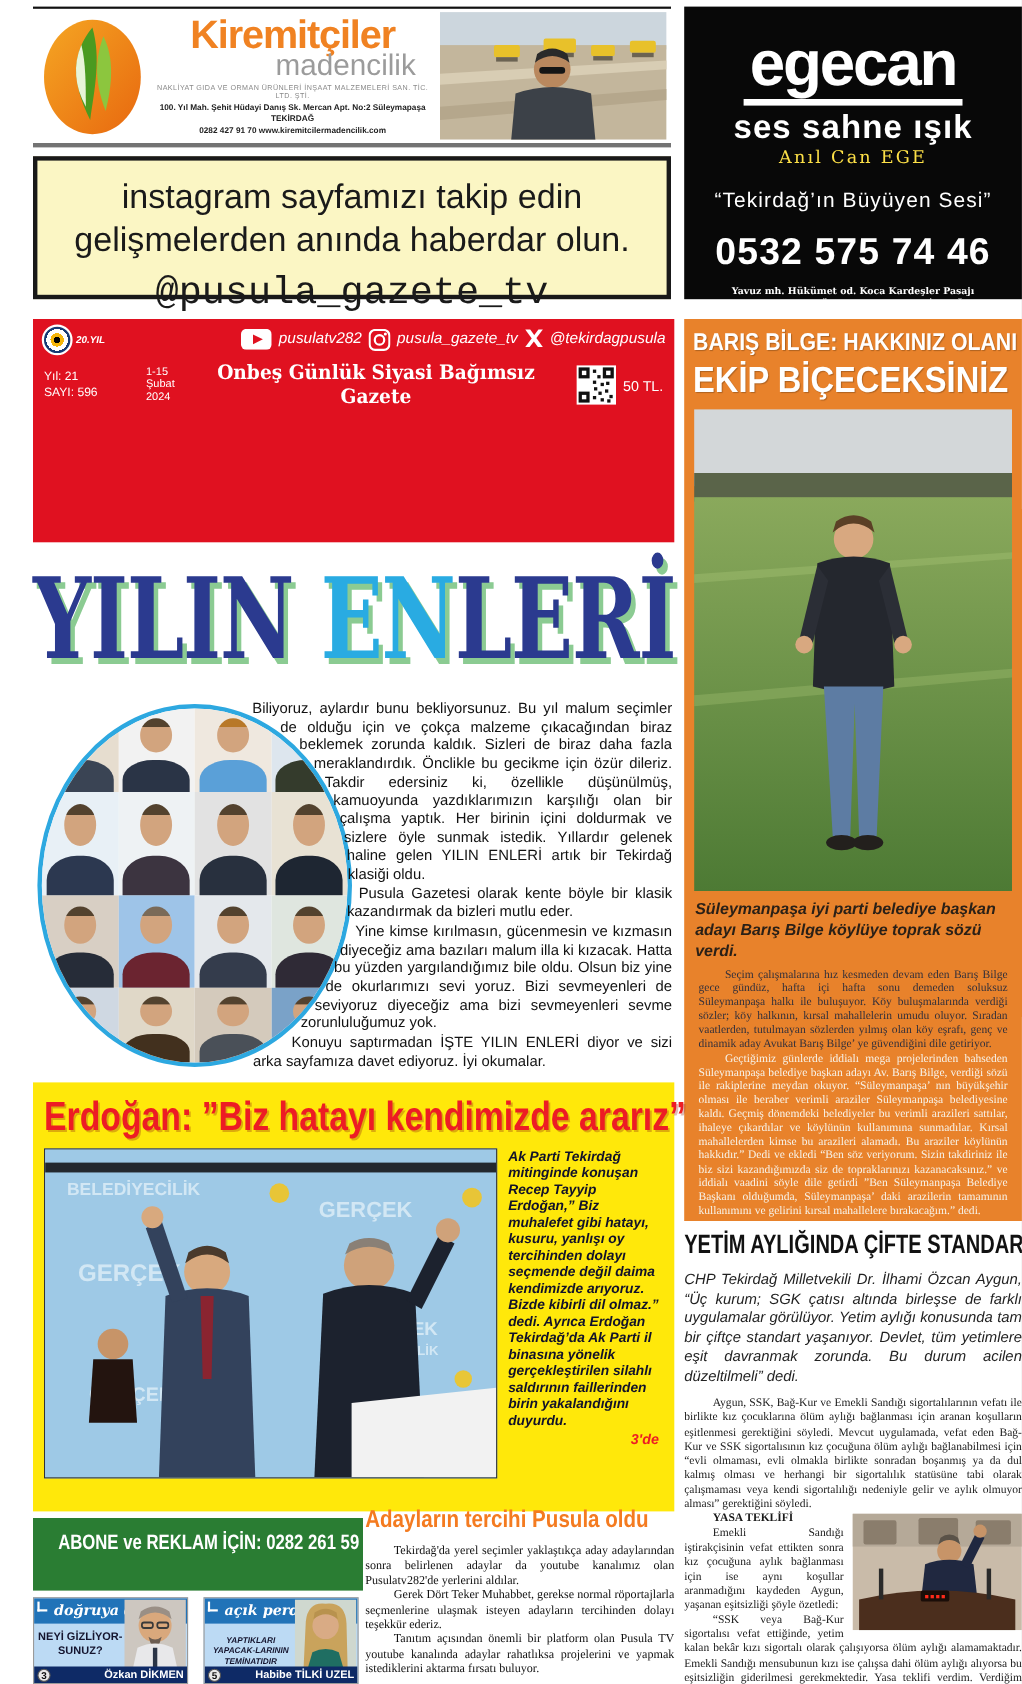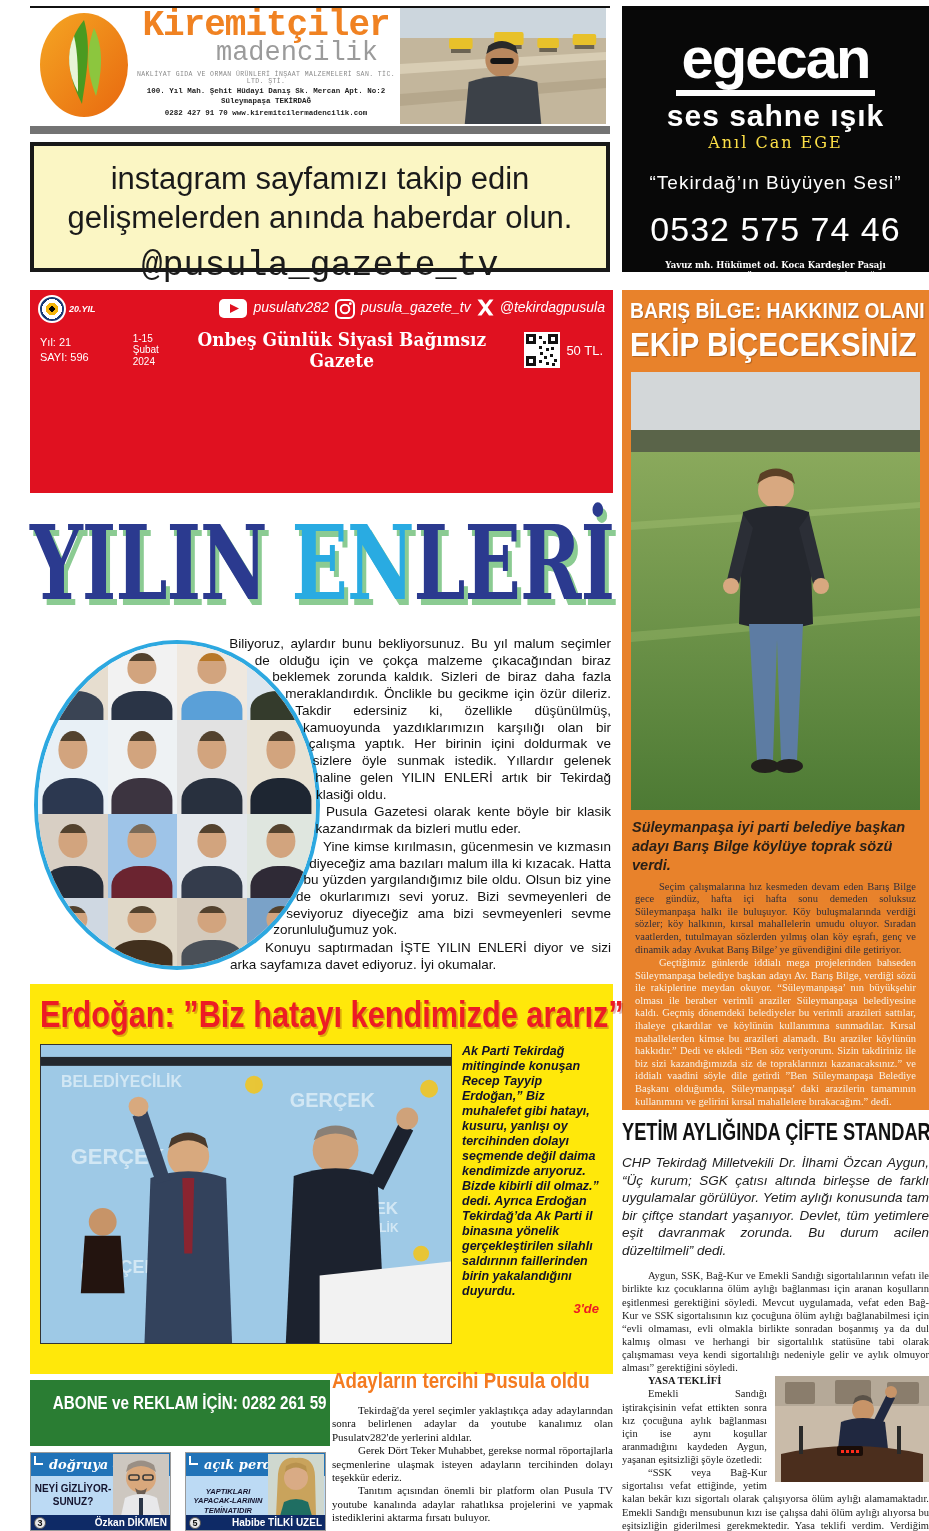--- a/index.html
+++ b/index.html
@@ -1,39 +1,39 @@
 <!DOCTYPE html>
 <html><head>
 <meta charset="utf-8">
 <style>
   * { margin:0; padding:0; box-sizing:border-box; }
   body { background:#888; font-family:"Liberation Sans", sans-serif; }
   .page { position:relative; width:929px; height:1531px; background:#fff; margin:0 auto; overflow:hidden; }
 
   
   .ad-km { position:absolute; left:30px; top:6px; width:580px; height:128px;
-           border-top:2px solid #111; border-bottom:8px solid #737373; background:#fff;
-           display:flex; align-items:flex-start;font-family:Liberation Mono, monospace; }
+           border-top:2px solid #111; border-bottom:4px solid #737373; background:#fff;
+           display:flex; align-items:center; }
   .km-logo { width:96px; height:112px; flex:0 0 96px; margin-left:6px; }
   .km-text { width:268px; text-align:center; padding:0 4px; }
   .km-title { color:#f08222; font-weight:bold; font-size:36px; letter-spacing:-1px; line-height:1; }
   .km-sub { color:#9b9b9b; font-size:27px; text-align:right; padding-right:18px; margin-top:-4px; line-height:1; }
   .km-caps { font-size:6.5px; color:#8a8a8a; letter-spacing:.4px; margin-top:4px; }
   .km-addr { font-size:7.5px; font-weight:bold; color:#222; margin-top:2px; line-height:1.3; }
   .km-photo { flex:1; height:116px; margin-right:4px; }
 
   
   .ad-ege { position:absolute; left:622px; top:6px; width:307px; height:266px; background:#080808;
             color:#fff; text-align:center; padding-top:26px; }
   .ege-title { font-size:58px; font-weight:bold; letter-spacing:-2px; line-height:.9; display:inline-block;
                border-bottom:6px solid #fff; padding:0 6px 6px 6px; }
   .ege-sub { font-size:30px; font-weight:bold; letter-spacing:1px; line-height:1.05; margin-top:4px; }
   .ege-person { font-size:16px; color:#fde047; letter-spacing:2px; margin-top:1px; font-family:"DejaVu Serif", serif; }
   .ege-slogan { font-size:19px; letter-spacing:1px; margin-top:20px; }
-  .ege-phone { font-size:34px; font-weight:normal; letter-spacing:1px; margin-top:16px; }
+  .ege-phone { font-size:34px; font-weight:bold; letter-spacing:1px; margin-top:16px; }
   .ege-addr { font-size:8.5px; font-weight:bold; margin-top:10px; line-height:1.5; font-family:"DejaVu Serif", serif; }
 
   
   .insta-box { position:absolute; left:30px; top:142px; width:580px; height:130px; background:#fbf6c4;
                border:4px solid #191919; text-align:center; padding-top:14px; color:#1a1a1a; }
   .insta-line { font-size:31px; line-height:1.25; }
   .insta-handle { font-size:35px; margin-top:8px;font-family:Liberation Mono, monospace; }
 
   
   .masthead { position:absolute; left:30px; top:290px; width:583px; height:203px; background:#e01120; }

